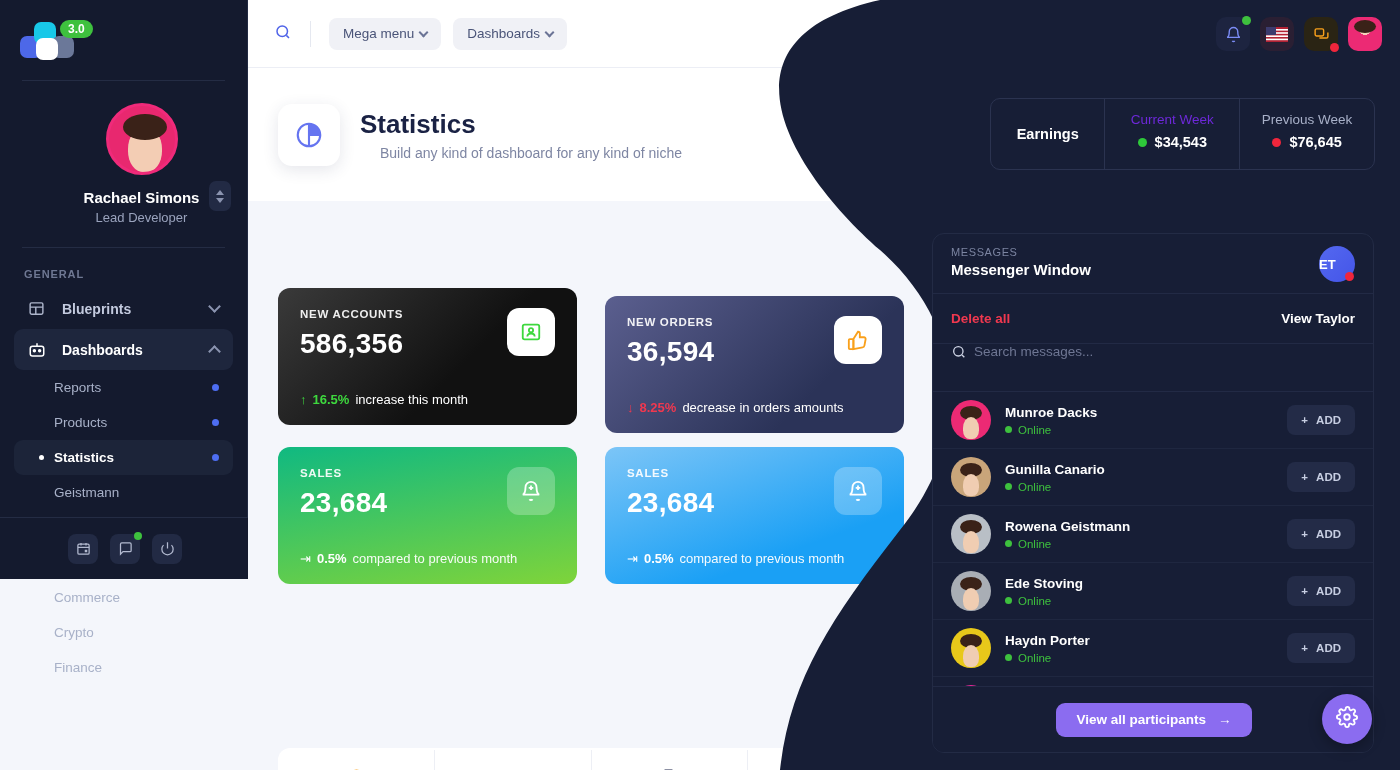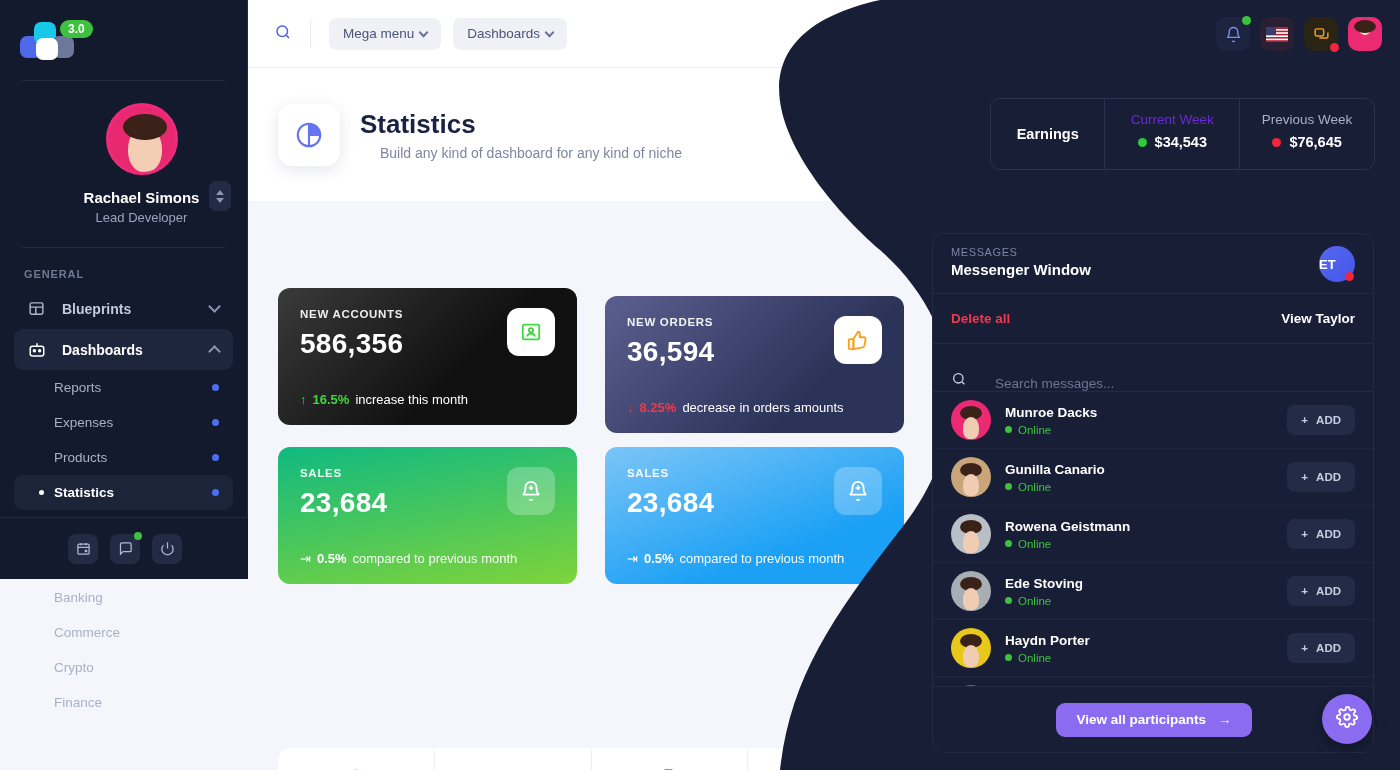--- a/index.html
+++ b/index.html
@@ -183,21 +183,21 @@
   .msg-title { font-size: 15px; color:#fff; font-weight:bold; margin-top:3px; }
   .msg-ava {
     position:absolute; right: 18px; top: 12px; width: 36px; height:36px; border-radius:50%;
     background: linear-gradient(135deg,#5468f0,#4455e8); color:#fff; font-size:13px; font-weight:bold;
     display:flex;align-items:center;justify-content:flex-start;
   }
   .msg-ava .nd.r { right: 1px; bottom: 1px; }
   .msg-bar { height: 50px; display:flex; align-items:center; padding:0 18px; border-bottom:1px solid #222a45; }
   .del-all { color:#f0384f; font-size:13.5px; font-weight:bold; cursor:pointer; }
   .msg-user { margin-left:auto; color:#fff; font-size:13.5px; font-weight:bold; }
-  .msg-search { height: 48px; display:flex; align-items:flex-end; gap:28px; padding:0 18px; border-bottom:1px solid #222a45; }
+  .msg-search { height: 48px; display:flex; align-items:flex-start; gap:7px; padding:0 18px; border-bottom:1px solid #222a45; }
   .msg-search input {
     background:transparent; border:none; outline:none; color:#cfd5e6; font-size:13.5px;
     font-family:"Liberation Sans", sans-serif; width: 300px;
   }
   .msg-search input::placeholder { color:#6e7693; }
   .contacts { height: 296px; overflow:hidden; }
   .contact { display:flex; align-items:center; height: 57px; padding: 0 18px; border-bottom:1px solid #1f2740; }
   .c-ava { width: 40px; height:40px; border-radius:50%; margin-right:14px; flex:none; position:relative; overflow:hidden; }
   .c-ava::before { content:""; position:absolute; left:9px; top:6px; width:22px;height:14px;border-radius:50%; background:#3a2218; }
   .c-ava::after { content:""; position:absolute; left:12px; top:17px; width:16px;height:22px;border-radius:50% 50% 40% 40%; background:#f0cdb2; }
@@ -273,24 +273,20 @@
         </span>
         <span class="ni-label">Dashboards</span>
         <span class="chev up"></span>
       </div>
 
       <div class="nav-sub">
         <span>Reports</span>
         <span class="dot-r"></span>
       </div>
       <div class="nav-sub">
-        <span>Expenses</span>
-        <span class="dot-r"></span>
-      </div>
-      <div class="nav-sub">
         <span>Products</span>
         <span class="dot-r"></span>
       </div>
       <div class="nav-sub active">
         <span class="bullet"></span>
         <span>Statistics</span>
         <span class="dot-r"></span>
       </div>
       <div class="nav-sub">
         <span>Geistmann</span>

